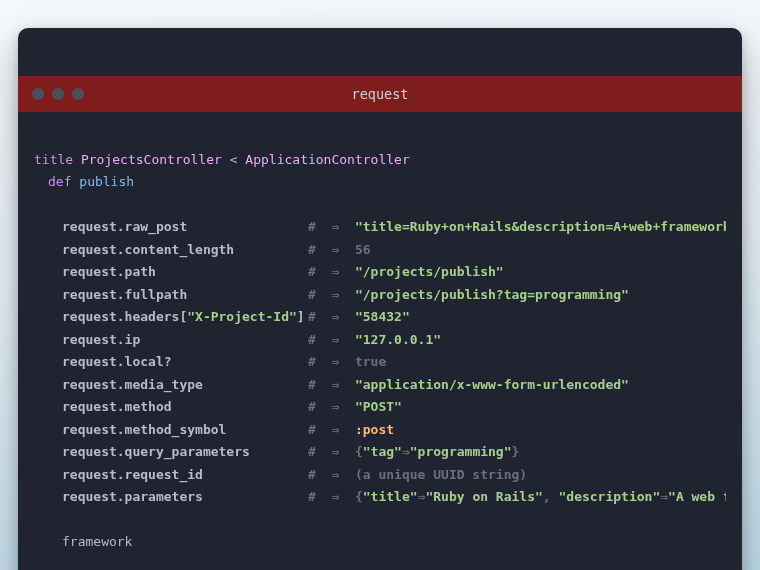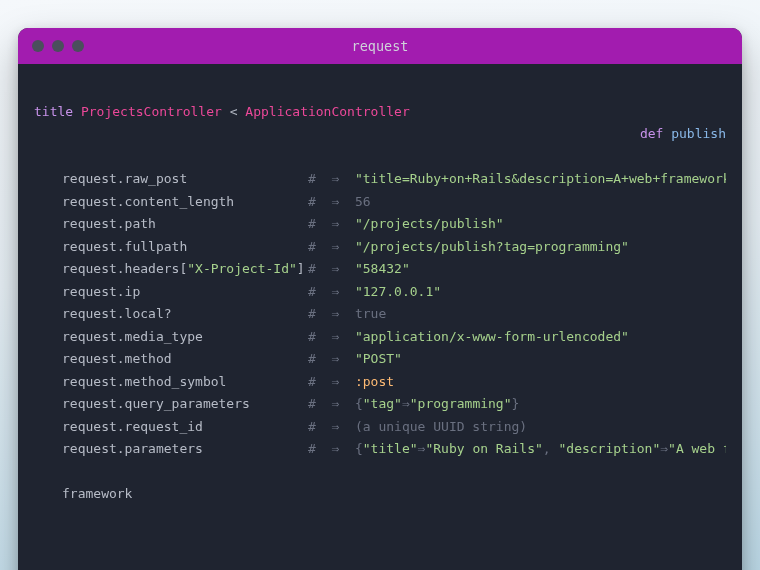--- a/index.html
+++ b/index.html
@@ -14,50 +14,51 @@
   }
   .window {
     width: 724px;
     background: #1f2430;
     border-radius: 10px;
     box-shadow: 0 18px 40px rgba(0,0,0,0.28), 0 4px 12px rgba(0,0,0,0.18);
     overflow: hidden;
   }
   .titlebar {
     height: 36px;
-    background: #a21caf;
+    background: #7f1d1d;
     display: flex;
     align-items: center;
     position: relative;
+    margin-top: 48px;
   }
   .dots { display: flex; gap: 8px; margin-left: 14px; }
   .dot { width: 12px; height: 12px; border-radius: 50%; background: #4a4f5c; }
   .title {
     position: absolute; left: 0; right: 0;
     text-align: center;
     color: #cfd3da; font-size: 13.5px;
     pointer-events: none;
   }
   .code {
     padding: 14px 16px 32px 16px;
     font-size: 13px;
     line-height: 22.5px;
     color: #b7bcc7;
     white-space: pre;
   }
-  .ind1 { padding-left: 14px; display: block; text-align: right; }
+  .ind1 { padding-left: 14px; display: block; }
   .ind2 { padding-left: 28px; display: block; }
   .kw { color: #c792ea; }
-  .cls { color: #ec4899; }
+  .cls { color: #f0abfc; }
   .meth { color: #89b8e8; }
   .str { color: #a6d18c; }
   .com { color: #6a7080; }
   .sym { color: #fdba74; }
   .punct { color: #adb3be; }
-  .row { display: flex; }
+  .row { display: flex; font-weight: bold; }
   .call { width: 246px; flex: 0 0 246px; white-space: pre; overflow: hidden; }
   .result { white-space: pre; overflow: hidden; }
 </style>
 </head>
 <body>
 
 <div class="window">
   <div class="titlebar">
     <div class="dots">
       <div class="dot"></div>

